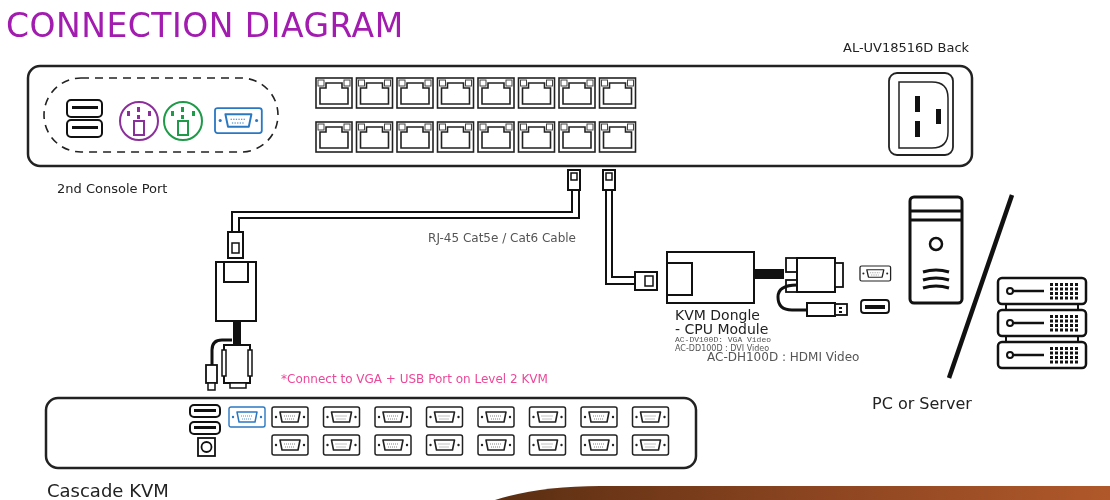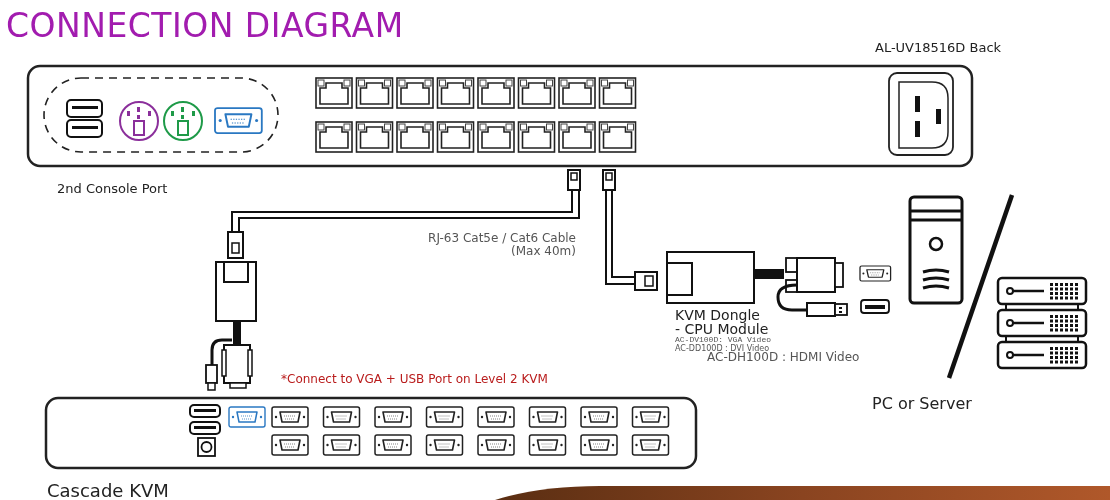--- a/index.html
+++ b/index.html
@@ -7,34 +7,33 @@
   .abs{position:absolute;}
   .title{left:6px;top:6px;font-size:33px;color:#a21caf;letter-spacing:0.5px;font-family:"DejaVu Sans",sans-serif;font-weight:normal;}
   .lbl{font-family:"DejaVu Sans",sans-serif;color:#222;font-size:13px;}
   .lbl-lg{font-family:"DejaVu Sans",sans-serif;color:#222;font-size:16px;}
   .gray{color:#555;font-family:"DejaVu Sans",sans-serif;}
 </style>
 </head>
 <body>
 
 <div class="abs title">CONNECTION DIAGRAM</div>
-<div class="abs lbl" style="left:875px;top:40px;">AL-UV18516D Back</div>
+<div class="abs lbl" style="left:843px;top:40px;">AL-UV18516D Back</div>
 <div class="abs lbl" style="left:57px;top:181px;">2nd Console Port</div>
 <div class="abs gray" style="left:380px;top:232px;font-size:12px;text-align:right;width:196px;line-height:13px;">
-  <div>RJ-63 Cat5e / Cat6 Cable</div>
-  <div>(Max 40m)</div>
+  <div>RJ-45 Cat5e / Cat6 Cable</div>
 </div>
 <div class="abs" style="left:675px;top:309px;font-family:'DejaVu Sans',sans-serif;color:#222;">
   <div style="font-size:14px;line-height:13px;">KVM Dongle</div>
   <div style="font-size:14px;line-height:14px;">- CPU Module</div>
   <div style="font-size:8px;line-height:8.5px;color:#555;font-family:Liberation Mono, monospace;">AC-DV100D: VGA Video</div>
   <div style="font-size:8px;line-height:8.5px;color:#555;">AC-DD100D : DVI Video</div>
   <div style="font-size:12px;line-height:8.5px;color:#555;margin-left:32px;">AC-DH100D : HDMI Video</div>
 </div>
-<div class="abs lbl" style="left:281px;top:372px;font-size:12px;color:#b91c1c;">*Connect to VGA + USB Port on Level 2 KVM</div>
+<div class="abs lbl" style="left:281px;top:372px;font-size:12px;color:#ec4899;">*Connect to VGA + USB Port on Level 2 KVM</div>
 <div class="abs lbl-lg" style="left:47px;top:480px;font-size:18px;">Cascade KVM</div>
 <div class="abs lbl-lg" style="left:872px;top:394px;text-align:right;">PC or Server</div>
 
 <svg class="abs" style="left:0;top:0;" width="1110" height="500">
   <defs>
     <linearGradient id="barGrad" x1="0" x2="1" y1="0" y2="0">
       <stop offset="0" stop-color="#5a2e12"></stop>
       <stop offset="0.5" stop-color="#8a4420"></stop>
       <stop offset="1" stop-color="#b0582a"></stop>
     </linearGradient>

